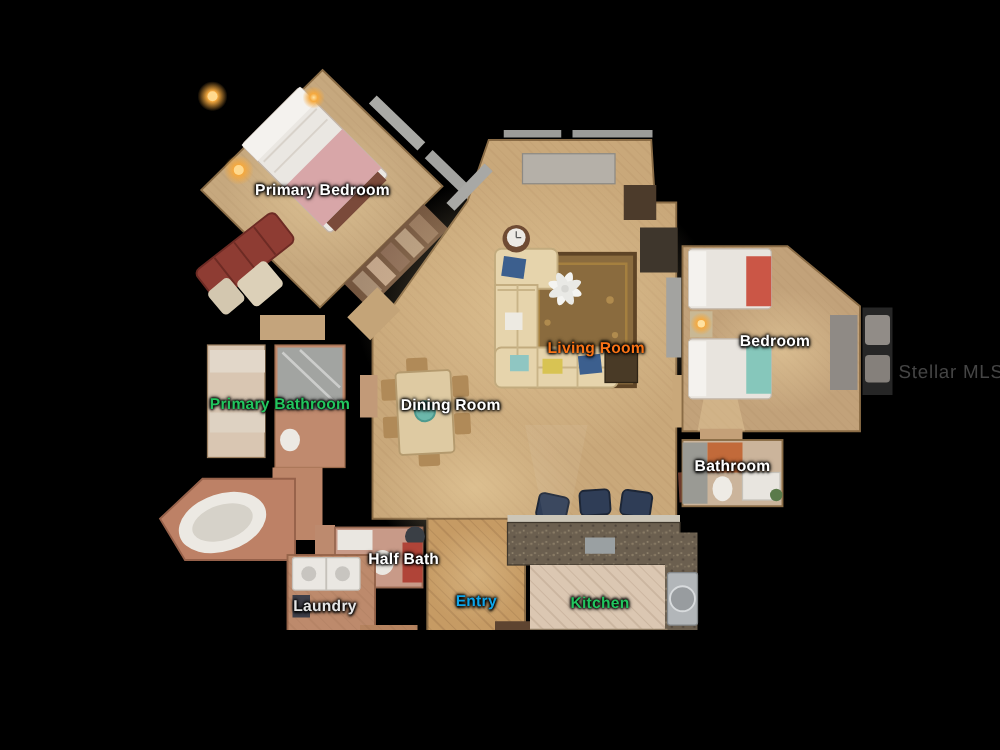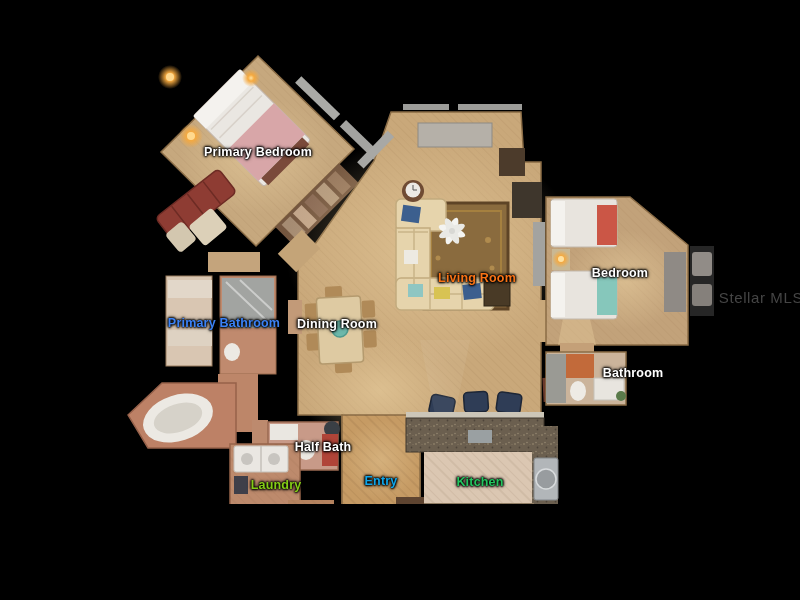--- a/index.html
+++ b/index.html
@@ -279,24 +279,24 @@
     <rect x="234" y="476" width="14" height="18" fill="#3f3f49"></rect>
     <rect x="288" y="500" width="46" height="30" fill="#b5835f"></rect>
     <rect x="288" y="500" width="46" height="30" fill="url(#diag)" opacity="0.5"></rect>
   </g>
 </svg>
 
 <div class="labels">
       <span class="room-label" style="left: 258px; top: 152px; color: rgb(255, 255, 255);">Primary Bedroom</span>
       <span class="room-label" style="left: 477px; top: 240px; color: #f97316; margin-top: 38px;">Living Room</span>
       <span class="room-label" style="left: 620px; top: 273px; color: rgb(255, 255, 255); text-align: right;">Bedroom</span>
-      <span class="room-label" style="left: 224px; top: 323px; color: #3b82f6;">Primary Bathroom</span>
-      <span class="room-label" style="left: 337px; top: 324px; color: rgb(255, 255, 255);">Dining Room</span>
-      <span class="room-label" style="left: 586px; top: 373px; color: rgb(255, 255, 255); margin-left: 47px;">Bathroom</span>
+      <span class="room-label" style="left: 224px; top: 323px; color: #22c55e;">Primary Bathroom</span>
+      <span class="room-label" style="left: 337px; top: 324px; color: rgb(255, 255, 255); padding-left: 47px;">Dining Room</span>
+      <span class="room-label" style="left: 586px; top: 373px; color: rgb(255, 255, 255);">Bathroom</span>
       <span class="room-label" style="left: 323px; top: 447px; color: rgb(255, 255, 255); text-align: center;">Half Bath</span>
-      <span class="room-label" style="left: 276px; top: 485px; color: #84cc16;">Laundry</span>
+      <span class="room-label" style="left: 260px; top: 485px; color: #e5e5e5;">Laundry</span>
       <span class="room-label" style="left: 381px; top: 481px; color: #0ea5e9;">Entry</span>
       <span class="room-label" style="left: 480px; top: 482px; color: #22c55e;">Kitchen</span>
     </div>
 
 <div class="watermark" style="color: rgb(69, 69, 69);">Stellar MLS</div>
 
 </div>
 
 </body></html>

